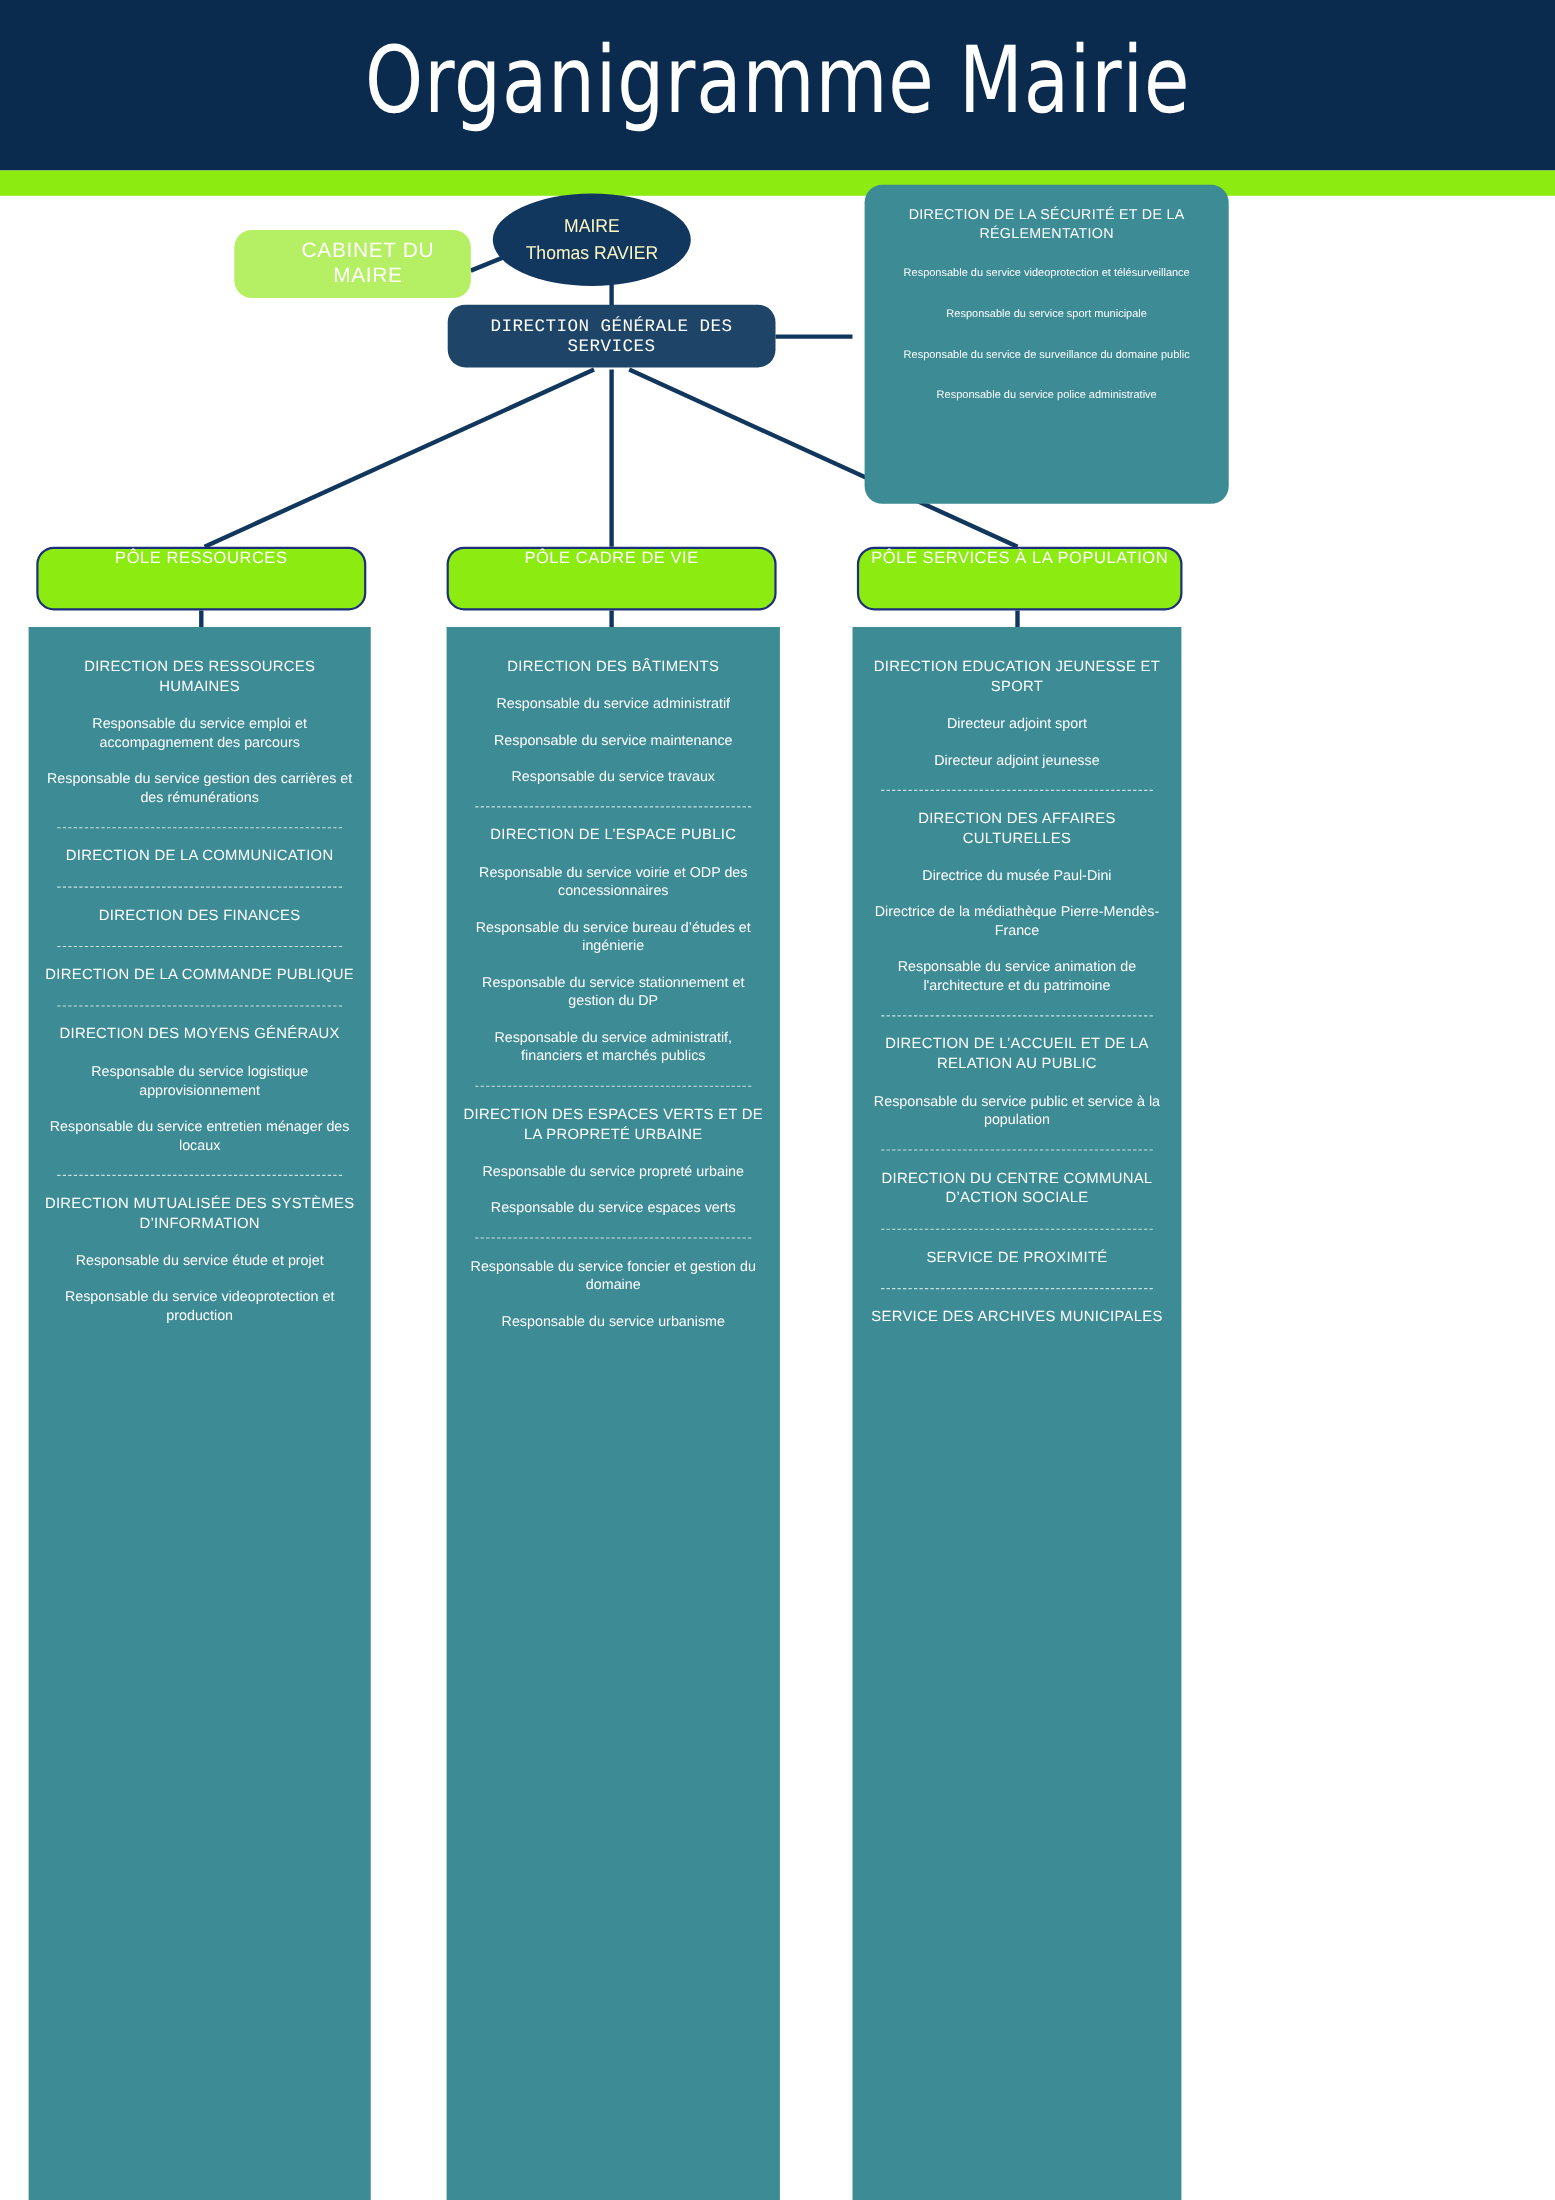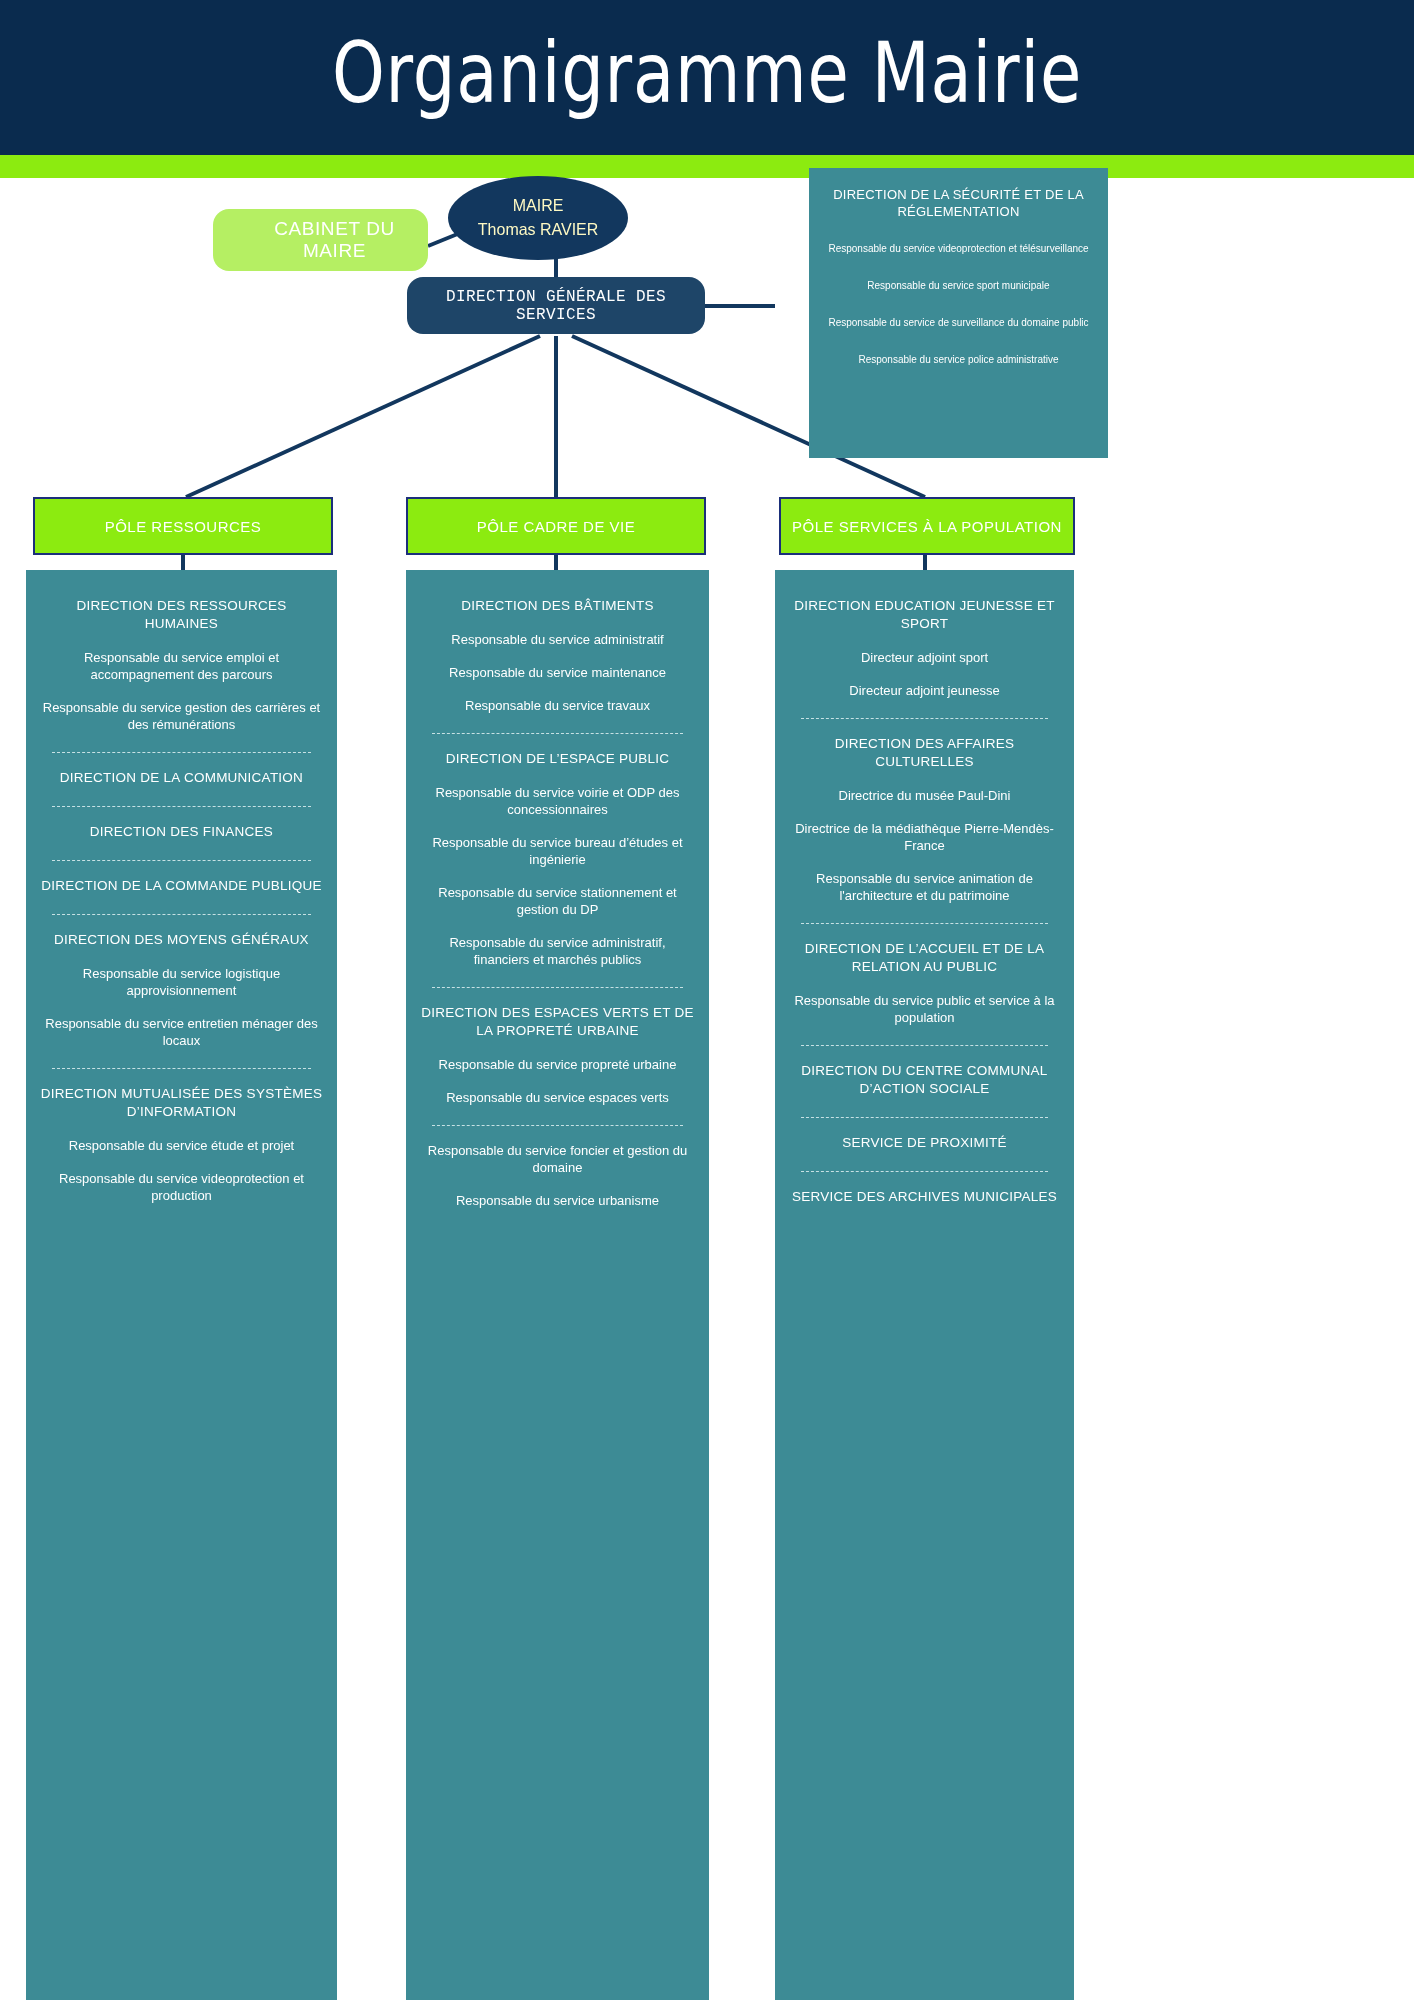--- a/index.html
+++ b/index.html
@@ -48,34 +48,34 @@
   #dgs-node{
     left:407px;top:277px;width:298px;height:57px;
     background:#1e4568;border-radius:16px;
     color:#ffffff;font-size:16px;letter-spacing:.4px;
     z-index:4;
     font-family:Liberation Mono, monospace;
   }
   
   .pole{
     position:absolute;height:58px;
-    background:#8ceb10;border:2px solid #1b2f7a;border-radius:0;
-    display:flex;align-items:center;justify-content:center;
+    background:#8ceb10;border:2px solid #1b2f7a;border-radius:16px;
+    display:flex;align-items:flex-start;justify-content:center;
     color:#ffffff;font-size:15px;letter-spacing:.5px;text-align:center;
     z-index:4;box-sizing:border-box;
   }
   #pole-0{left:33px;top:497px;width:300px;}
   #pole-1{left:406px;top:497px;width:300px;}
   #pole-2{left:779px;top:497px;width:296px;}
   
   .panel{
     position:absolute;background:#3d8b95;box-sizing:border-box;
     padding:16px 14px 22px 14px;z-index:2;
   }
-  #panel-security{left:809px;top:168px;width:299px;height:290px;padding-top:12px;}
+  #panel-security{left:786px;top:168px;width:331px;height:290px;padding-top:12px;border-radius:16px;}
   #col-0{left:26px;top:570px;width:311px;height:1430px;}
   #col-1{left:406px;top:570px;width:303px;height:1430px;}
   #col-2{left:775px;top:570px;width:299px;height:1430px;}
 
   .row{color:#ffffff;text-align:center;}
   .row.dir{
     font-size:13.5px;line-height:18px;letter-spacing:.25px;
     margin:11px 0 11px 0;
   }
   .row.resp{

